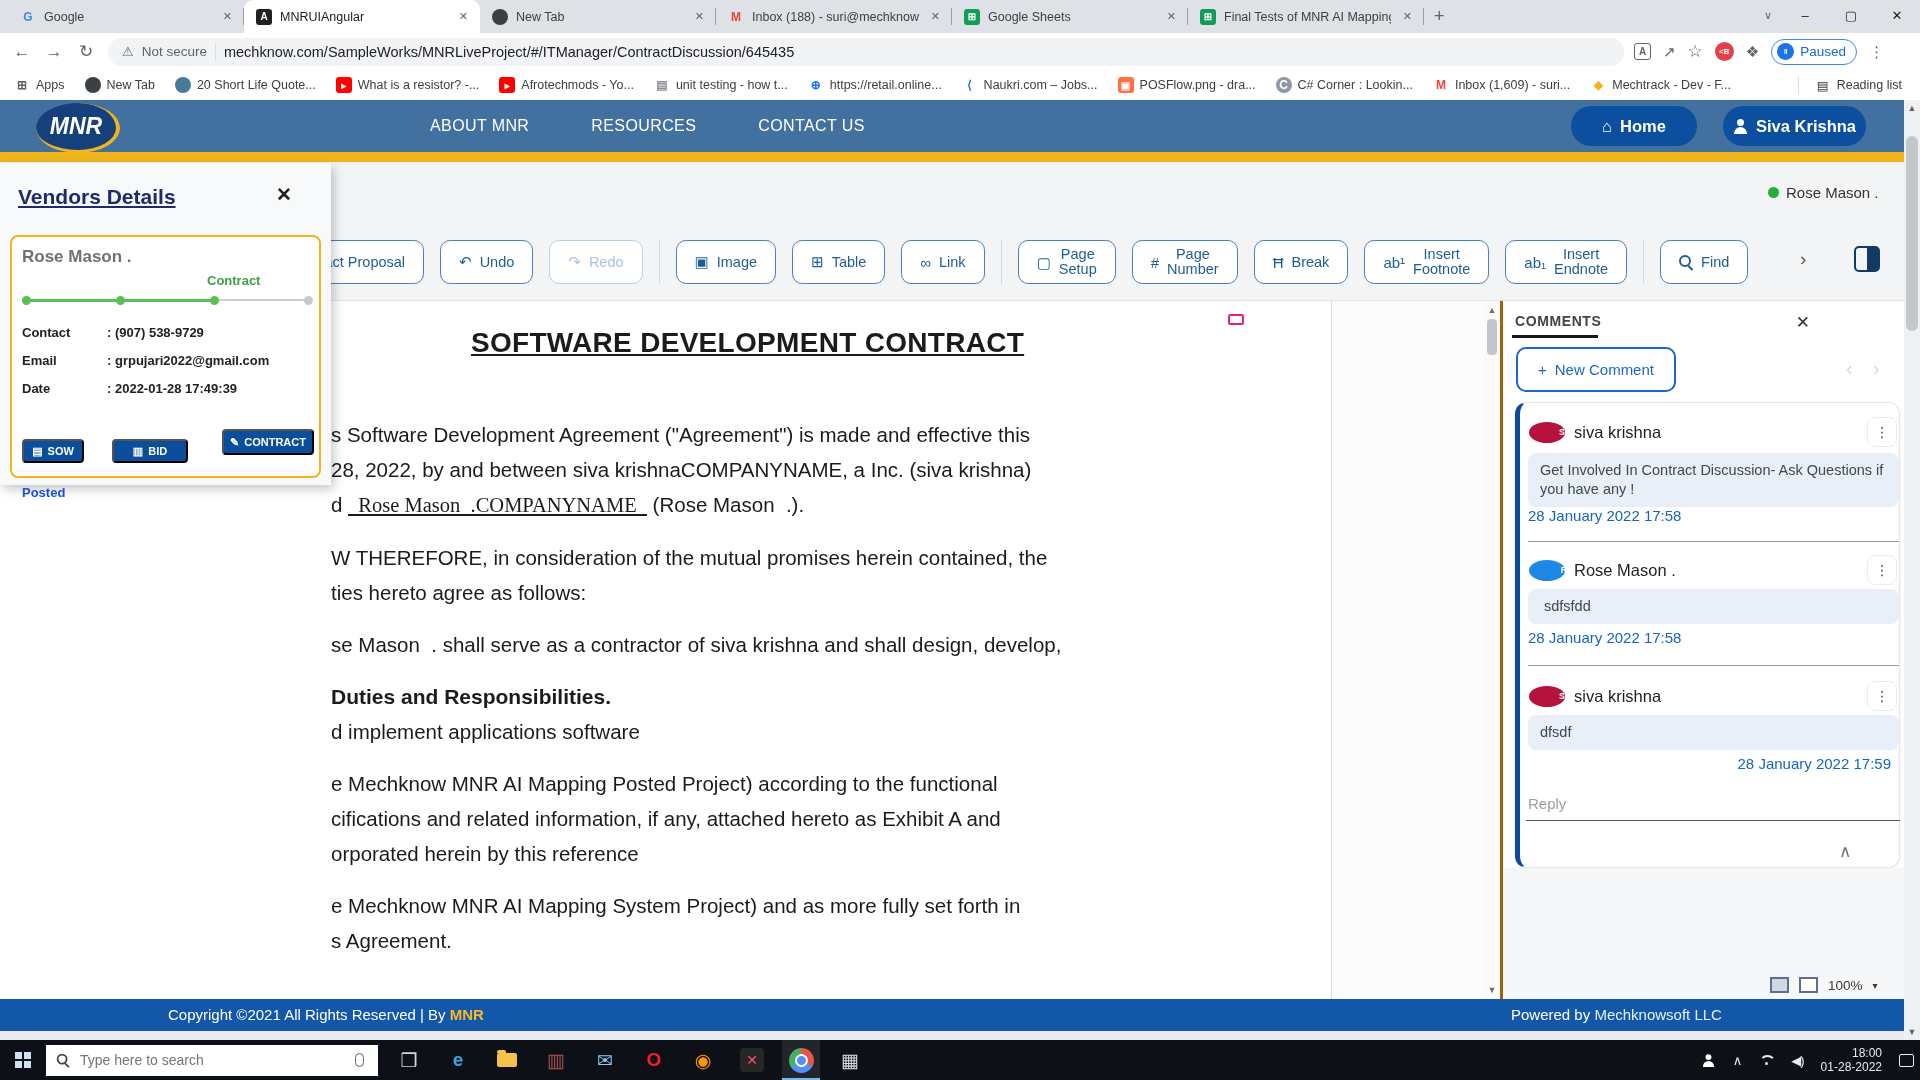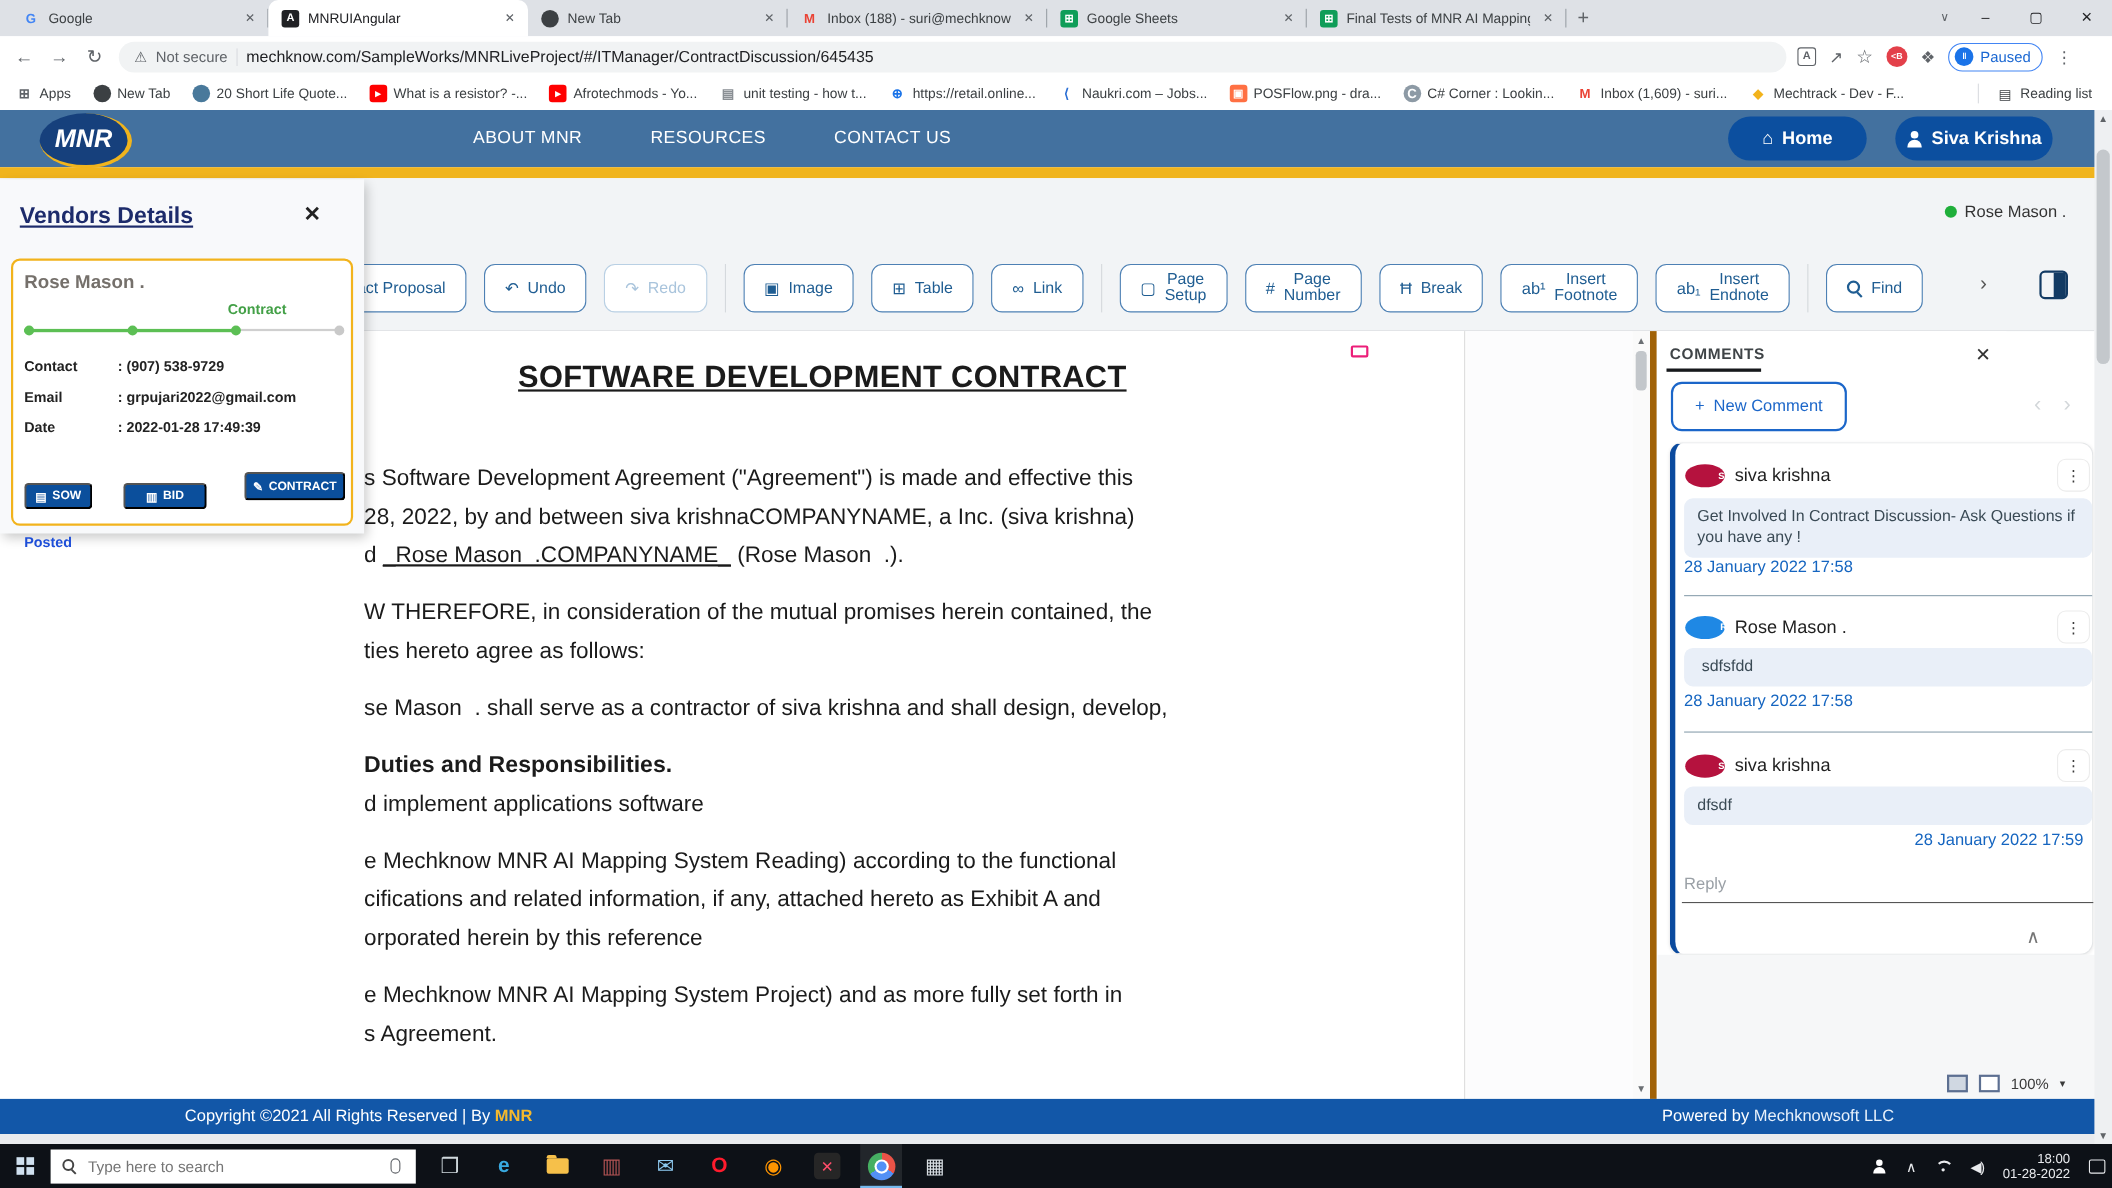--- a/index.html
+++ b/index.html
@@ -76,29 +76,29 @@
 
   
   .left-white { position:absolute; left:0; top:300px; width:327px; height:699px; background:#fff; }
   .hairline { position:absolute; left:0; top:300px; width:1904px; height:1px; background:#e2e4e7; }
   .docpage { position:absolute; left:327px; top:301px; width:1005px; height:698px; background:#fff; border-right:1px solid #dcdcdc; overflow:hidden; }
   .docinner { padding:26px 0 0 4px; color:#1b1b1b; }
   .doctitle { margin-left:140px; font-size:28px; font-weight:bold; text-decoration:underline; letter-spacing:0.3px; margin-bottom:58px; white-space:pre; }
   .doc-line { font-size:20.5px; line-height:35px; white-space:pre; }
   .doc-line.gap { margin-top:17px; }
   .doc-line.bold { font-weight:bold; font-size:21px; }
-  .doc-line .u { text-decoration:underline; }
+  .doc-line .u { text-decoration:underline;font-family:Liberation Serif, serif; }
   .marker { position:absolute; left:1228px; top:314px; width:16px; height:11px; border:2px solid #ec1e79; border-radius:2px; background:#fff; }
   .docscroll { position:absolute; left:1484px; top:301px; width:16px; height:698px; background:#fafafa; }
   .docscroll .arr { position:absolute; left:2px; width:12px; text-align:center; font-size:9px; color:#6b6f73; }
   .docscroll .thumb { position:absolute; left:3px; top:18px; width:10px; height:36px; background:#c3c7cb; border-radius:4px; }
   .gaparea { position:absolute; left:1333px; top:301px; width:151px; height:698px; background:#fcfcfd; }
 
   
-  .comments { position:absolute; left:1500px; top:301px; width:324px; height:698px; background:#fff; border-left:6px solid #a16207; }
+  .comments { position:absolute; left:1500px; top:301px; width:324px; height:698px; background:#fff; border-left:3px solid #a16207; }
   .cm-header { position:absolute; left:12px; top:12px; font-size:14px; font-weight:bold; color:#3f4447; letter-spacing:0.6px; }
   .cm-underline { position:absolute; left:9px; top:34px; width:86px; height:3px; background:#17191c; }
   .cm-close { position:absolute; right:14px; top:11px; font-size:17px; color:#333; }
   .cm-new { position:absolute; left:13px; top:46px; width:160px; height:45px; border:2px solid #1b66c9; border-radius:10px; color:#1b66c9; font-size:15px; display:flex; align-items:center; justify-content:center; gap:8px; background:#fff; }
   .cm-prev, .cm-next { position:absolute; top:56px; font-size:20px; color:#d3d7da; }
   .cm-prev { left:343px; } .cm-next { left:370px; }
   .cm-card { position:absolute; left:12px; top:101px; width:385px; height:466px; background:#fff; border:1px solid #e4e6e8; border-left:5px solid #0b4a9e; border-radius:12px; box-shadow:0 1px 3px rgba(0,0,0,.08); }
   .cm-below { position:absolute; left:1px; top:567px; width:402px; height:131px; background:#f6f7f8; }
   .cm-collapse { position:absolute; left:336px; top:540px; font-size:17px; color:#757575; }
   .c-row { position:absolute; left:9px; display:flex; align-items:center; gap:9px; width:368px; }
@@ -336,21 +336,21 @@
       <div class="doctitle">SOFTWARE DEVELOPMENT CONTRACT</div>
       <div id="doclines">
           <div class="doc-line">s Software Development Agreement ("Agreement") is made and effective this</div>
           <div class="doc-line">28, 2022, by and between siva krishnaCOMPANYNAME, a Inc. (siva krishna)</div>
           <div class="doc-line">d <span class="u">_Rose Mason  .COMPANYNAME_</span> (Rose Mason  .).</div>
           <div class="doc-line gap">W THEREFORE, in consideration of the mutual promises herein contained, the</div>
           <div class="doc-line">ties hereto agree as follows:</div>
           <div class="doc-line gap">se Mason  . shall serve as a contractor of siva krishna and shall design, develop,</div>
           <div class="doc-line gap bold">Duties and Responsibilities.</div>
           <div class="doc-line">d implement applications software</div>
-          <div class="doc-line gap">e Mechknow MNR AI Mapping System Reading) according to the functional</div>
+          <div class="doc-line gap">e Mechknow MNR AI Mapping Posted Project) according to the functional</div>
           <div class="doc-line">cifications and related information, if any, attached hereto as Exhibit A and</div>
           <div class="doc-line">orporated herein by this reference</div>
           <div class="doc-line gap">e Mechknow MNR AI Mapping System Project) and as more fully set forth in</div>
           <div class="doc-line">s Agreement.</div>
         </div>
     </div>
   </div>
   <div class="gaparea"></div>
   <div class="marker"></div>
   <div class="docscroll">

